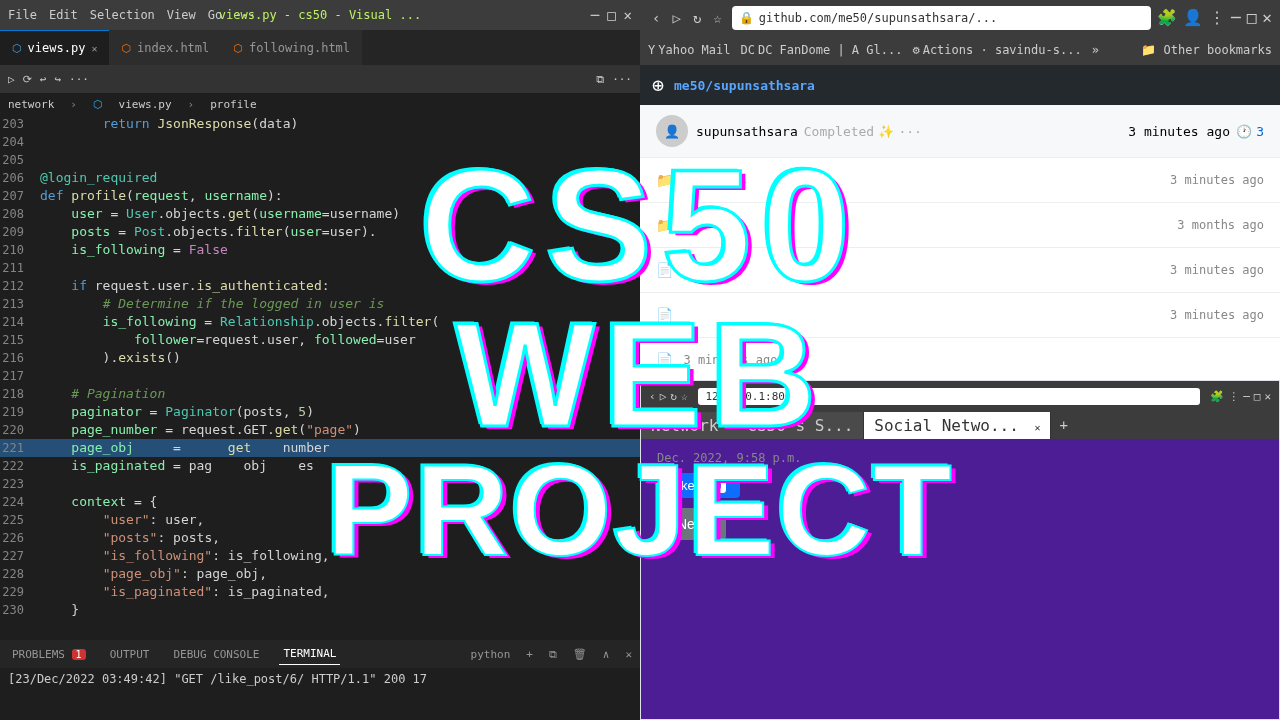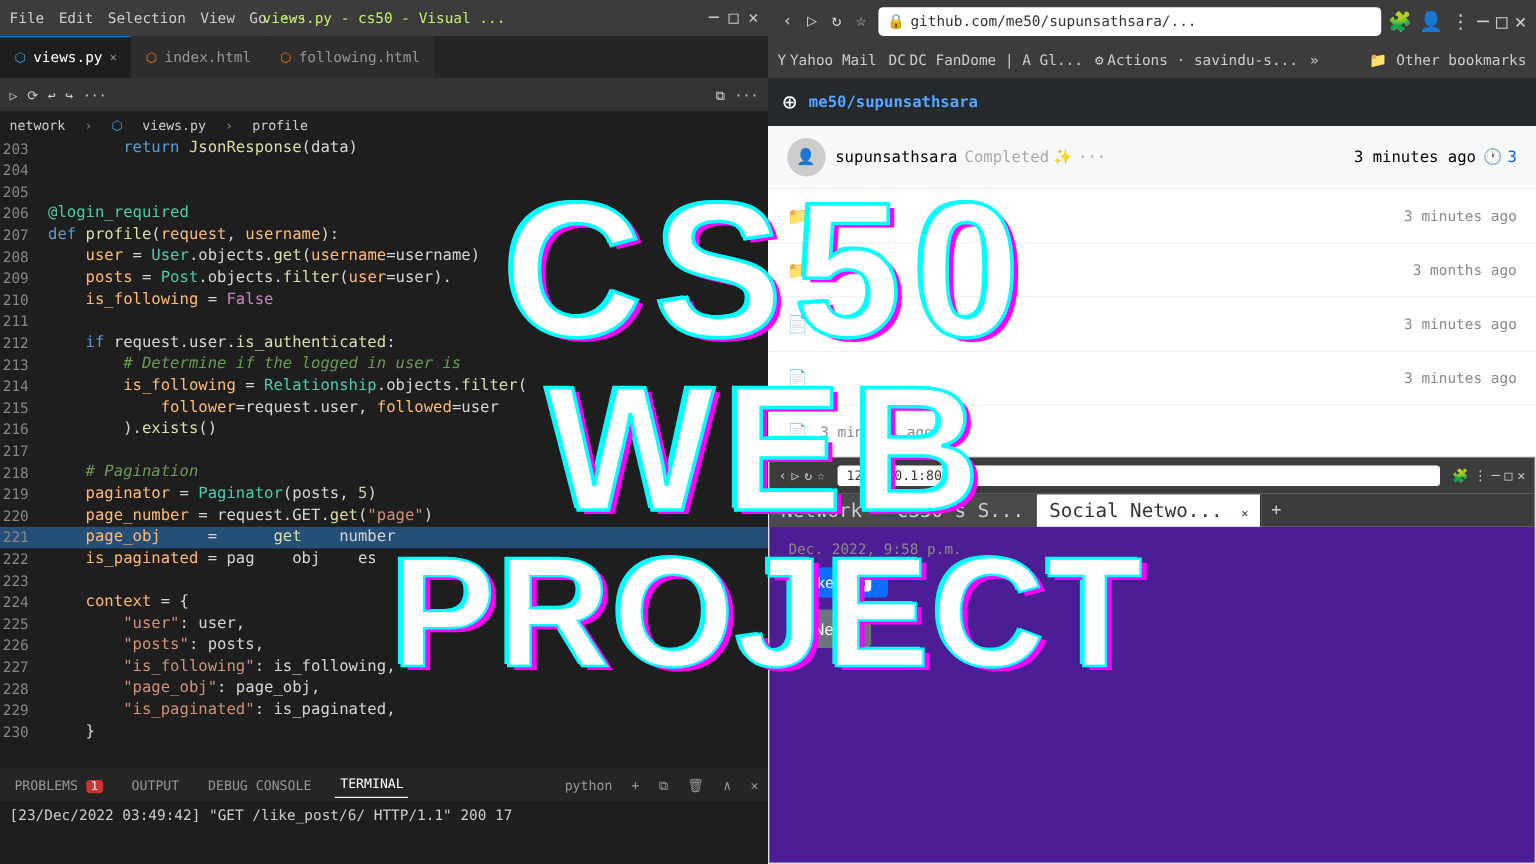--- a/index.html
+++ b/index.html
@@ -107,21 +107,21 @@
       font-size: 12px;
       user-select: none;
       flex-shrink: 0;
     }
     .line-content { color: #d4d4d4; white-space: pre; }
     .kw { color: #569cd6; }
     .kw2 { color: #c586c0; }
     .fn { color: #dcdcaa; }
     .str { color: #ce9178; }
     .comment { color: #6a9955; font-style: italic; }
-    .param { color: #fdba74; }
+    .param { color: #86efac; }
     .cls { color: #4ec9b0; }
     .num { color: #b5cea8; }
     .decorator { color: #4ec9b0; }
     .line-221 { background: #264f78; }
 
     
     .status-bar {
       height: 22px;
       background: #007acc;
       display: flex;

